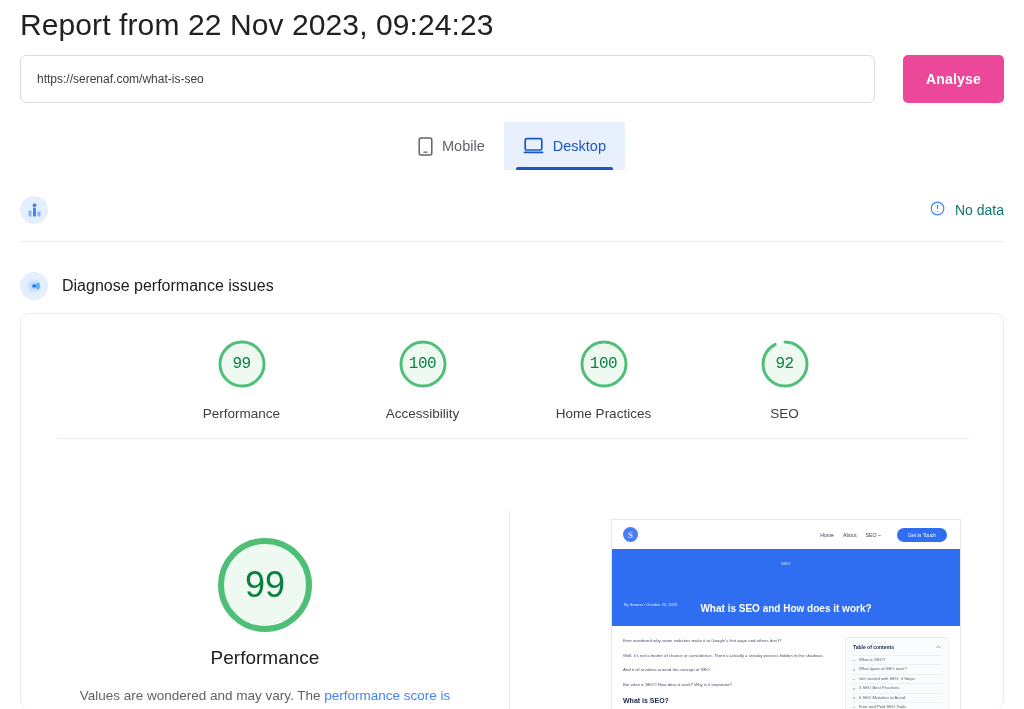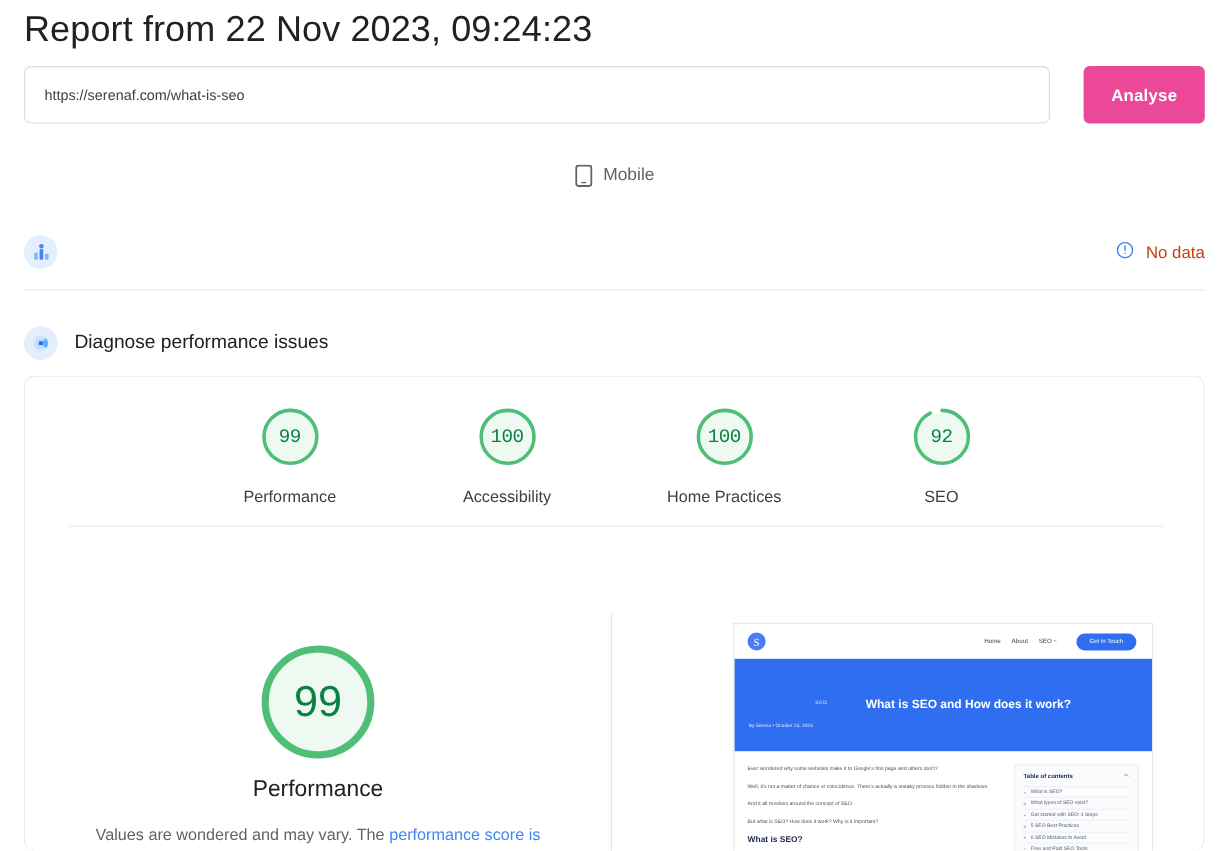--- a/index.html
+++ b/index.html
@@ -61,21 +61,21 @@
   .sec-icon {
     width: 28px; height: 28px; border-radius: 50%;
     display: flex; align-items: center; justify-content: center;
     flex: none; margin-right: 14px;
   }
   .sec-icon.chart { background: #e3effd; }
   .sec-icon.gauge { background: #e3effd; }
   .sec-title { font-size: 16px; color: #202124; }
   .nodata {
     margin-left: auto; display: flex; align-items: center; gap: 10px;
-    color: #c2410c; font-size: 14px; cursor: pointer;
+    color: #0f766e; font-size: 14px; cursor: pointer;
   }
   .divider-h {
     position: absolute; left: 20px; width: 984px; height: 1px;
     background: #e8eaed; top: 241px;
   }
 
   
   .card {
     position: absolute; left: 20px; top: 313px; width: 984px; height: 396px;
     border: 1px solid #e8eaed; border-radius: 9px; background: #fff;
@@ -149,21 +149,21 @@
   .t-nav {
     margin-left: auto; display: flex; align-items: center; gap: 9px;
     font-size: 5.2px; color: #3a3f52;
   }
   .t-cta {
     background: #2f6ef0; color: #fff; border-radius: 9px;
     padding: 4px 11px; font-size: 5px; margin-left: 7px;
   }
   .t-hero {
     background: #2f6ef0; height: 77px; position: relative; color: #fff;
-    display: flex; flex-direction: row; align-items: center; justify-content: center; gap: 32px;
+    display: flex; flex-direction: column; align-items: center; justify-content: center; gap: 32px;
   }
   .t-hero-kicker { font-size: 4px; opacity: .9; letter-spacing: .5px; margin-bottom: 5px; }
   .t-hero-title { font-size: 10px; font-weight: 700; }
   .t-hero-meta {
     position: absolute; left: 12px; bottom: 19px; font-size: 4px; opacity: .85;
   }
   .t-body { display: flex; padding: 11px 11px 0 11px; gap: 10px; }
   .t-col-left { flex: 1; }
   .t-p {
     font-size: 4.3px; color: #4a4f63; line-height: 7.5px; margin-bottom: 7px;
@@ -200,20 +200,29 @@
 
   <div class="tabs">
     <div class="tab">
       <span>
         <svg width="15" height="19" viewBox="0 0 15 19">
           <rect x="1.2" y="1" width="12.6" height="17" rx="2" fill="none" stroke="#5f6368" stroke-width="1.5"></rect>
           <rect x="5.3" y="14.6" width="4.4" height="1.1" rx="0.55" fill="#5f6368"></rect>
         </svg>
       </span>
       <span>Mobile</span>
+    </div>
+    <div class="tab active">
+      <span>
+        <svg width="21" height="18" viewBox="0 0 21 18">
+          <rect x="2.2" y="1.6" width="16.6" height="11.4" rx="1.6" fill="none" stroke="#1a56c4" stroke-width="1.7"></rect>
+          <rect x="0.6" y="14.6" width="19.8" height="1.7" rx="0.85" fill="#1a56c4"></rect>
+        </svg>
+      </span>
+      <span>Desktop</span>
     </div>
   </div>
 
   <div class="section-row r1">
     <div class="sec-icon chart">
       <svg width="15" height="15" viewBox="0 0 15 15">
         <rect x="1.5" y="7.5" width="3" height="6" rx="1" fill="#8ab4f8"></rect>
         <rect x="6" y="4.5" width="3" height="9" rx="1" fill="#4285f4"></rect>
         <rect x="10.5" y="8.5" width="3" height="5" rx="1" fill="#8ab4f8"></rect>
         <circle cx="7.5" cy="2.2" r="1.9" fill="#4285f4"></circle>

